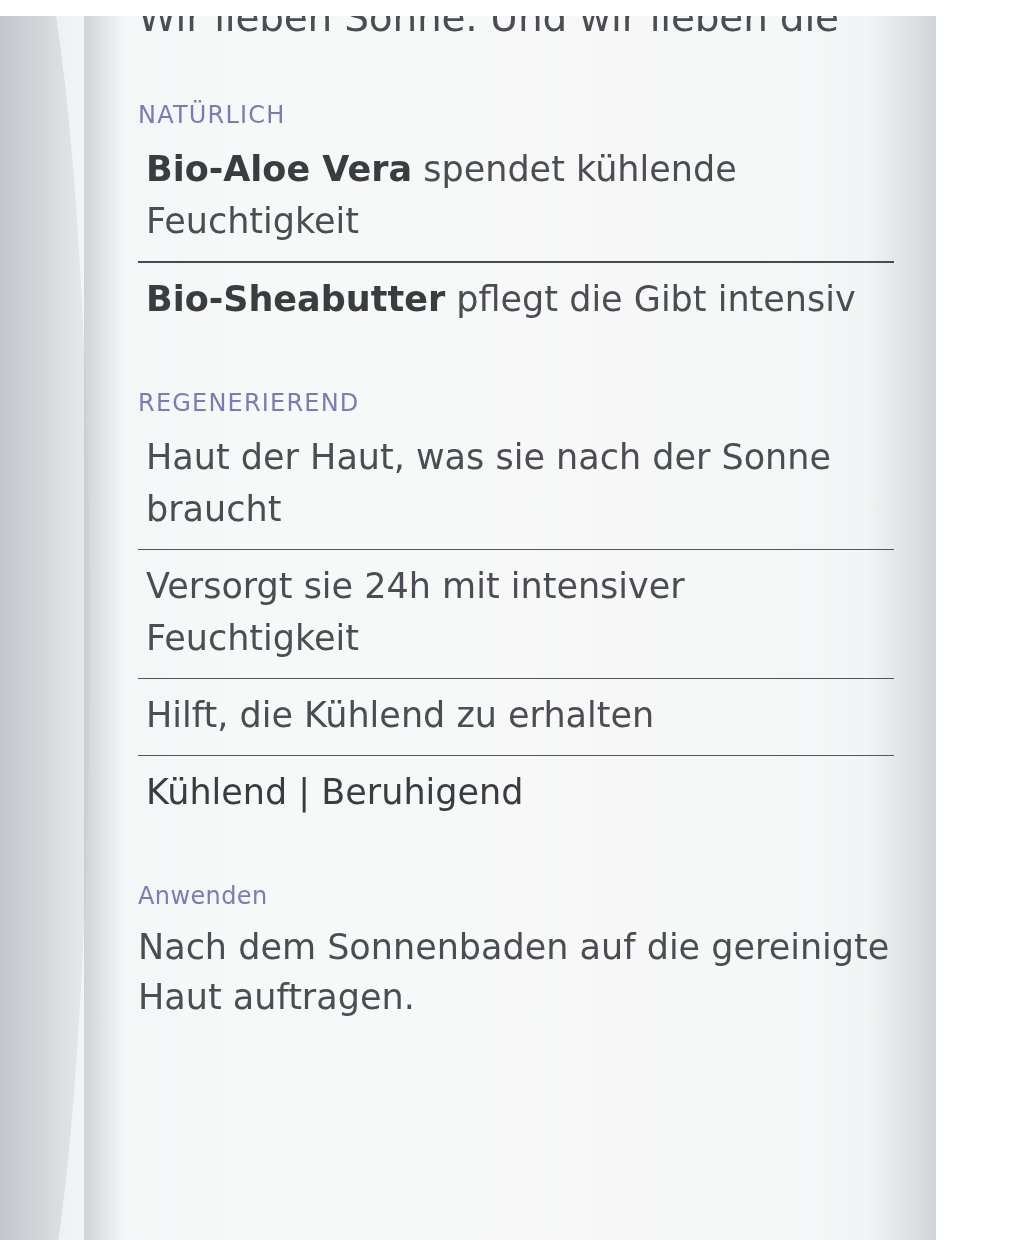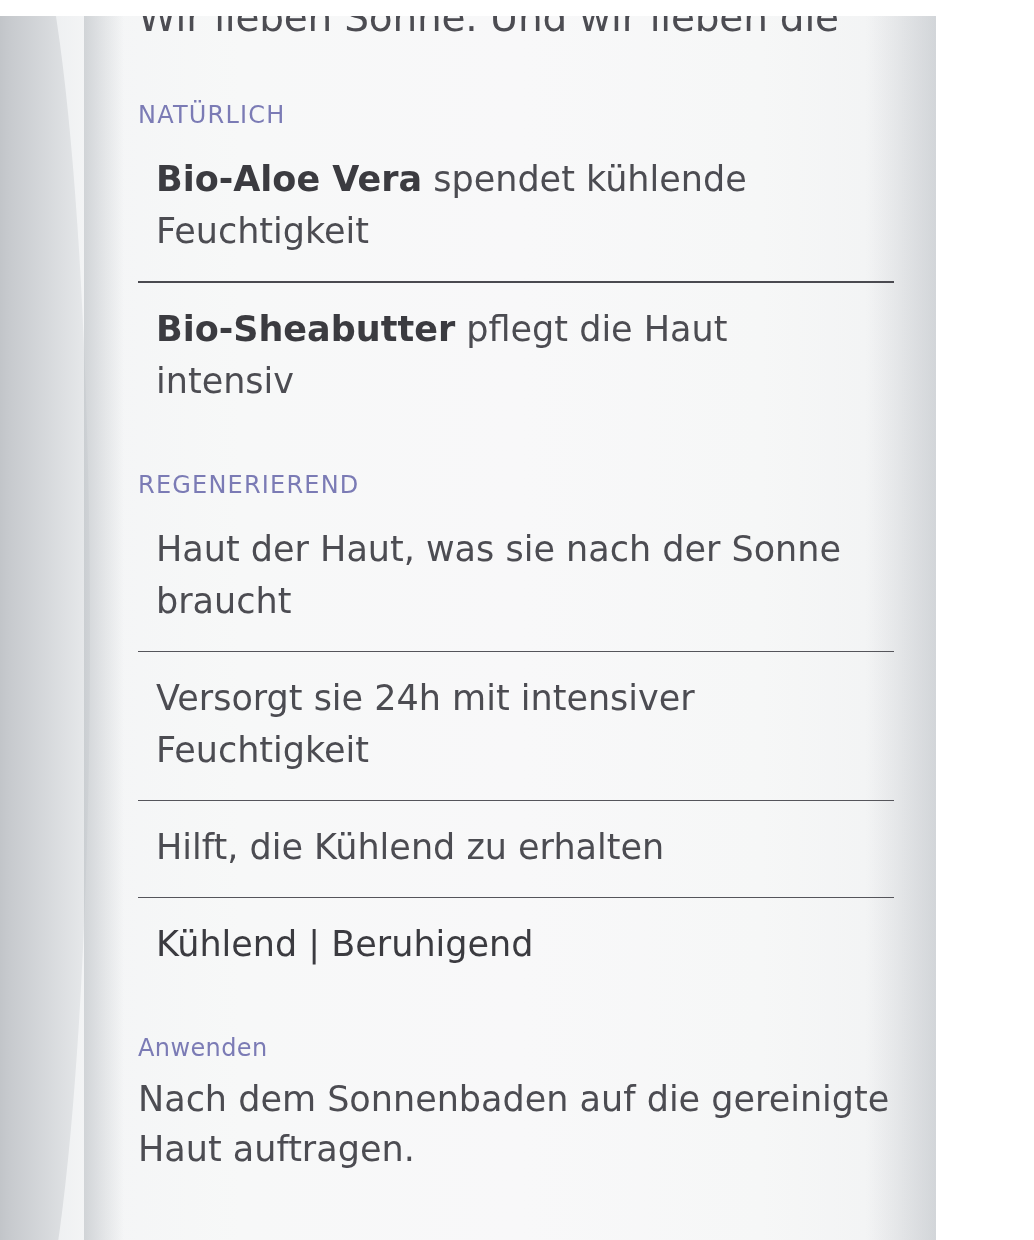--- a/index.html
+++ b/index.html
@@ -97,21 +97,21 @@
   }
   .section-heading.caps {
     letter-spacing: 1.2px;
   }
 
   .claim {
     font-size: 35px;
     line-height: 52px;
     color: #4c4c52;
     padding: 2px 0 6px 0;
-    margin: 18px;
+    margin: 8px;
   }
   .claim b {
     font-weight: 700;
     color: #3b3b40;
   }
   .claim.strong {
     font-weight: 400;
     color: #3b3b40;
   }
   .rule {
@@ -147,21 +147,21 @@
 
     <div class="section">
       <h2 class="section-heading caps">NATÜRLICH</h2>
 
       <p class="claim">
         <b>Bio-Aloe Vera</b><span> spendet kühlende Feuchtigkeit</span>
       </p>
       <div class="rule"></div>
 
       <p class="claim">
-        <b>Bio-Sheabutter</b><span> pflegt die Haut intensiv</span>
+        <b>Bio-Sheabutter</b><span> pflegt die Gibt intensiv</span>
       </p>
     </div>
 
     <div class="section">
       <h2 class="section-heading caps">REGENERIEREND</h2>
 
       <p class="claim">
         <span>Haut der Haut, was sie nach der Sonne braucht</span>
       </p>
       <div class="rule thin"></div>

